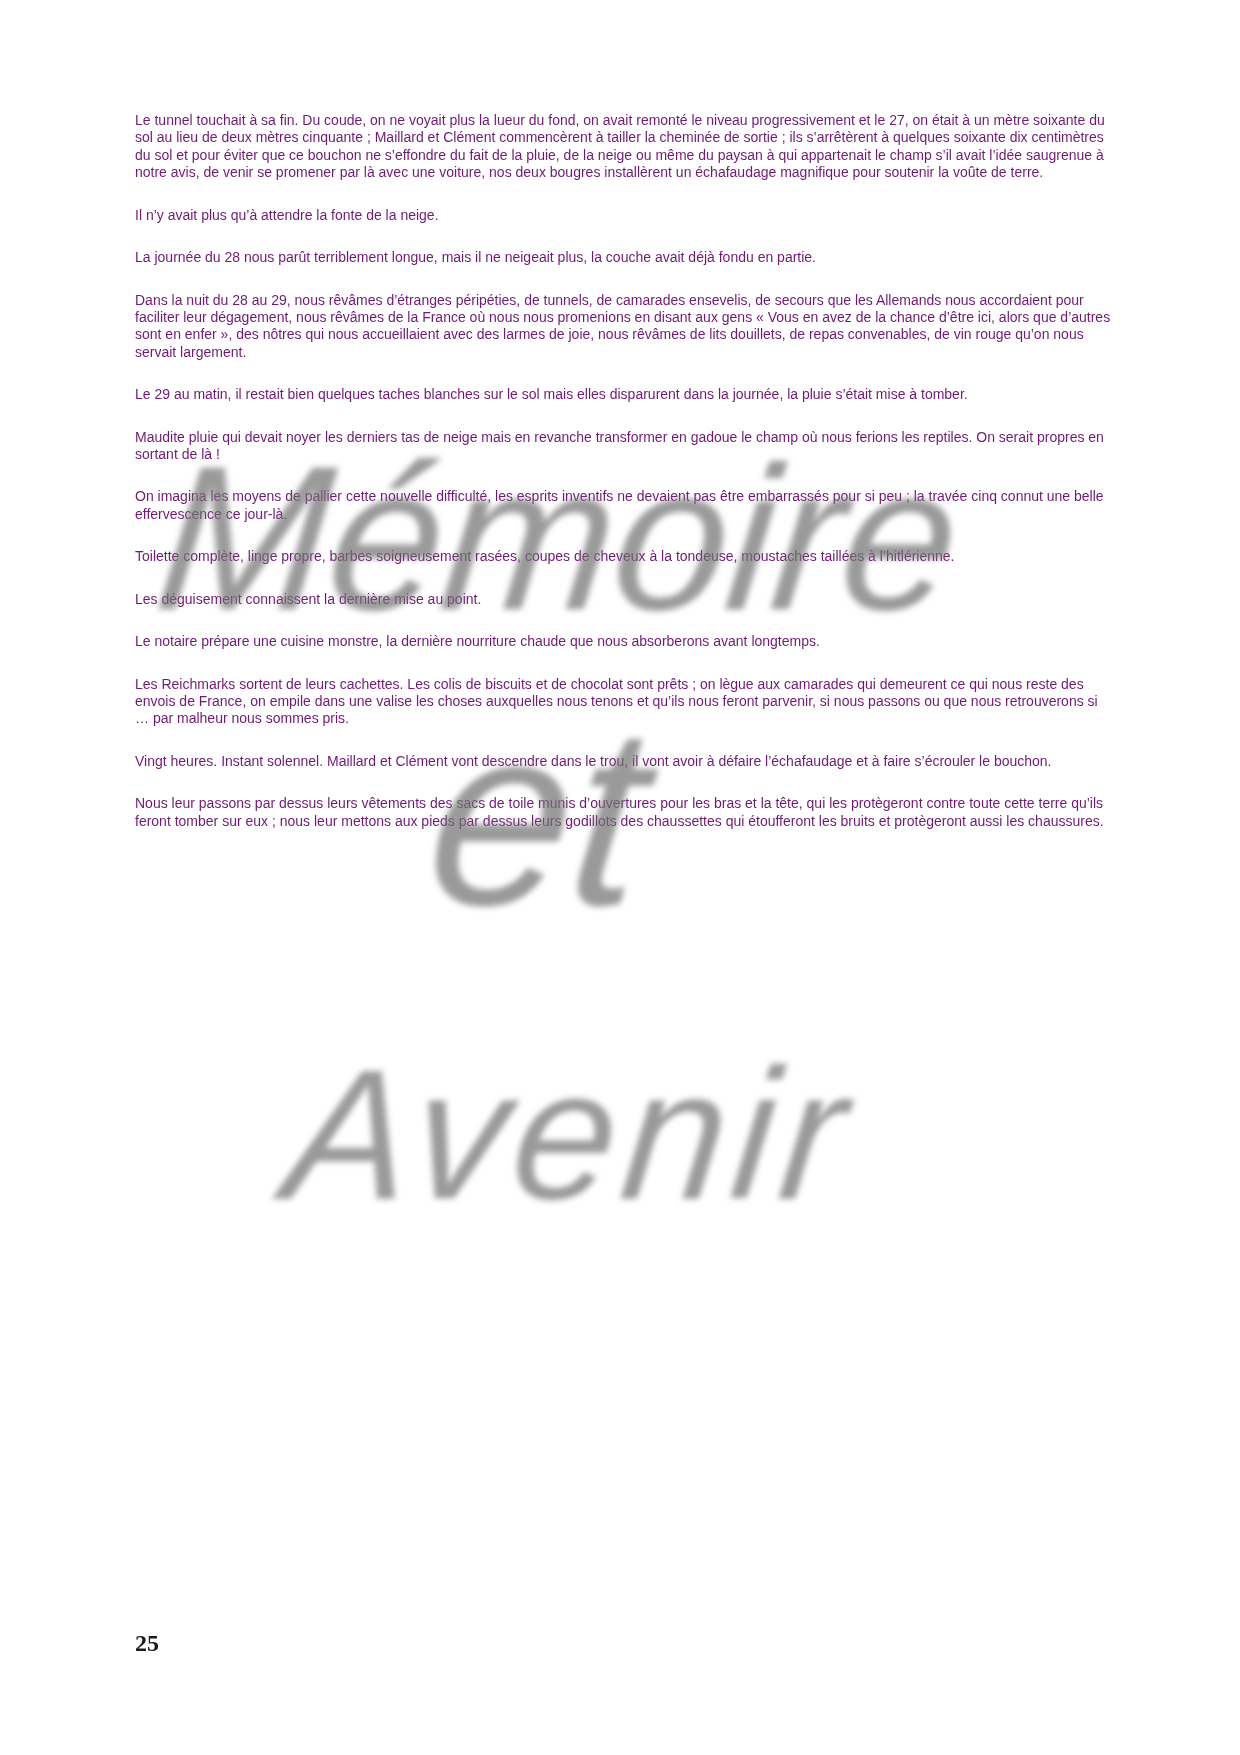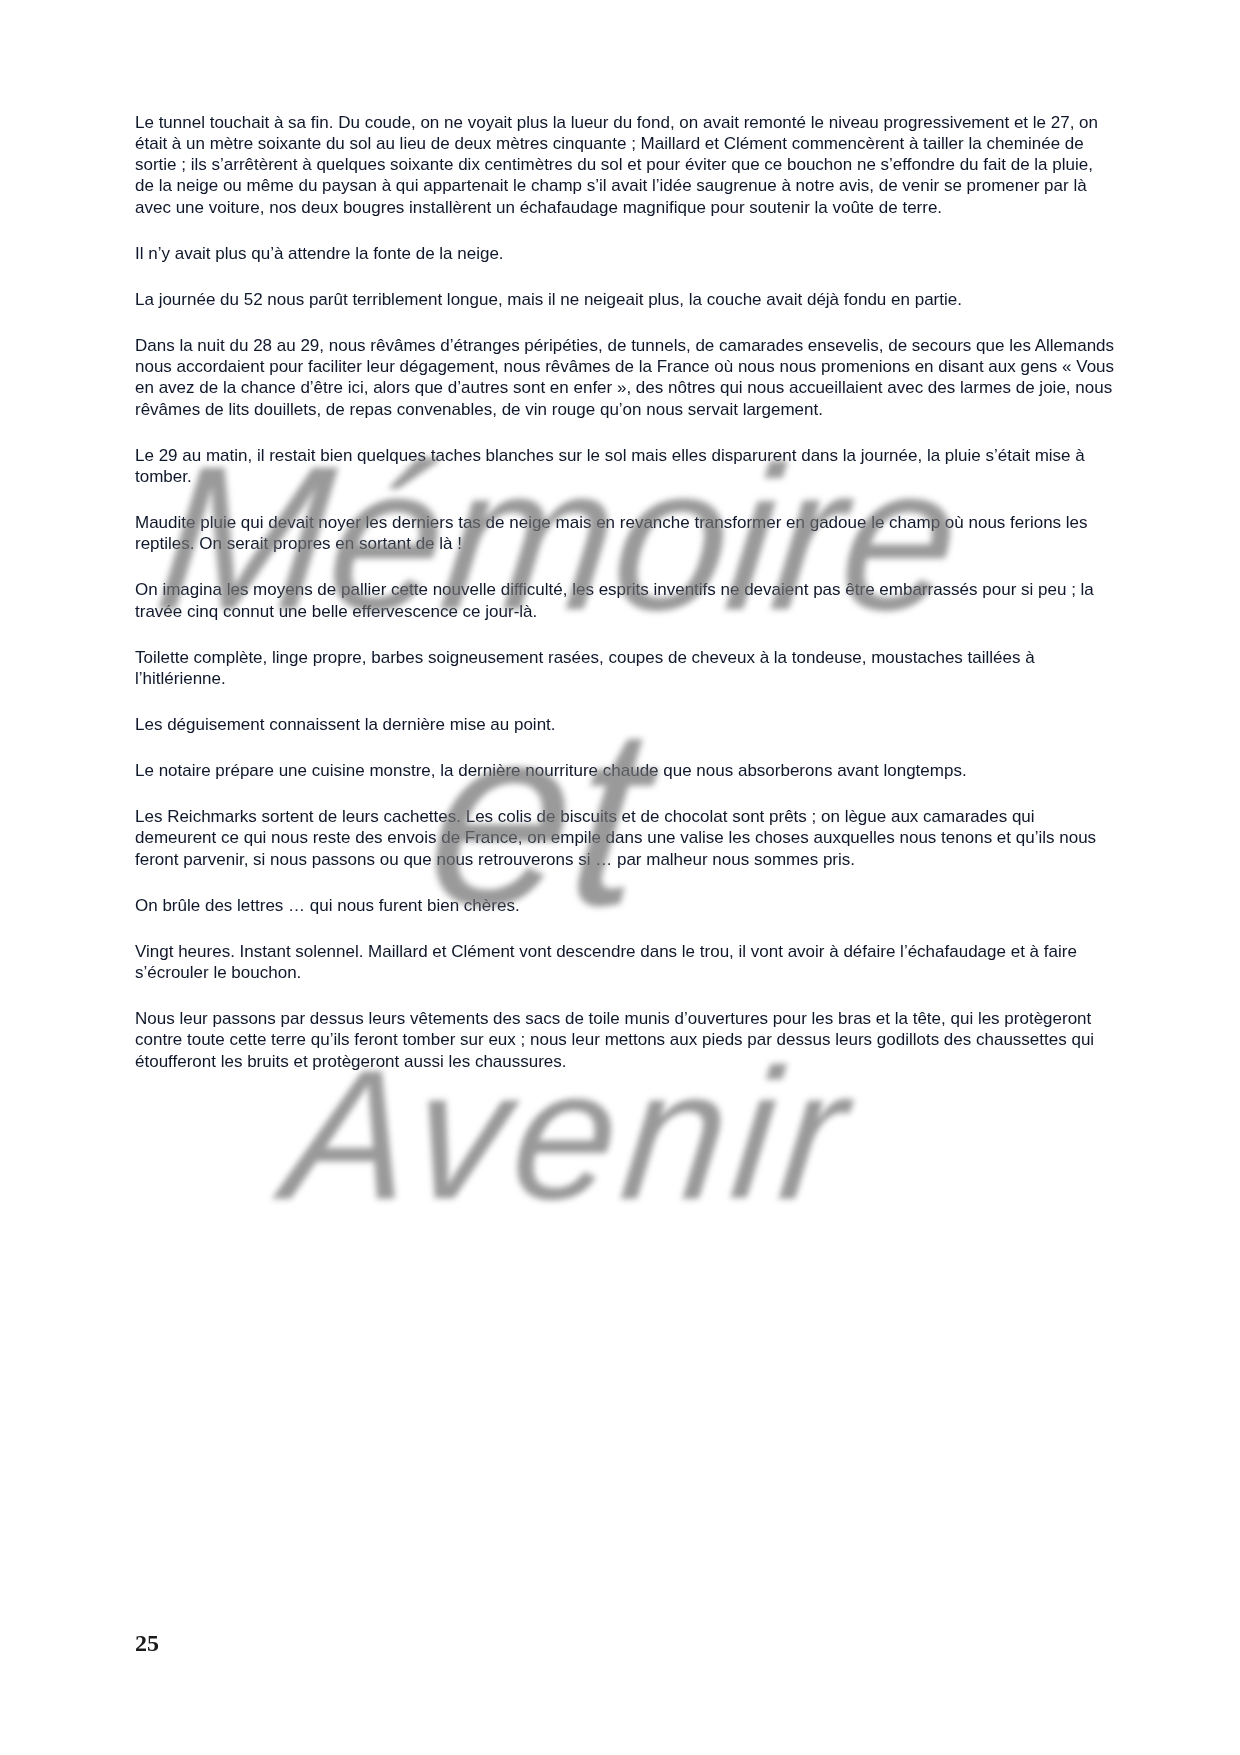--- a/index.html
+++ b/index.html
@@ -13,22 +13,22 @@
     height: 1755px;
     background: #ffffff;
     overflow: hidden;
     font-family: "Liberation Sans", sans-serif;
   }
   .content {
     position: absolute;
     top: 112px;
     left: 135px;
     width: 980px;
-    color: #0f172a;
-    font-size: 17px;
+    color: #701a75;
+    font-size: 14px;
     line-height: 1.245;
     text-align: left;
   }
   .content p {
     margin: 0 0 25px 0;
     white-space: pre-wrap;
   }
   .watermark-word {
     position: absolute;
     font-family: "Liberation Sans", sans-serif;
@@ -69,30 +69,29 @@
   }
 </style>
 </head>
 <body>
 
 <div class="page">
 
   <div class="content">
     <p>Le tunnel touchait à sa fin. Du coude, on ne voyait plus la lueur du fond, on avait remonté le niveau progressivement et le 27, on était à un mètre soixante du sol au lieu de deux mètres cinquante ; Maillard et Clément commencèrent à tailler la cheminée de sortie ; ils s’arrêtèrent à quelques soixante dix centimètres du sol et pour éviter que ce bouchon ne s’effondre du fait de la pluie, de la neige ou même du paysan à qui appartenait le champ s’il avait l’idée saugrenue à notre avis, de venir se promener par là avec une voiture, nos deux bougres installèrent un échafaudage magnifique pour soutenir la voûte de terre.</p>
     <p>Il n’y avait plus qu’à attendre la fonte de la neige.</p>
-    <p>La journée du 52 nous parût terriblement longue, mais il ne neigeait plus, la couche avait déjà fondu en partie.</p>
+    <p>La journée du 28 nous parût terriblement longue, mais il ne neigeait plus, la couche avait déjà fondu en partie.</p>
     <p>Dans la nuit du 28 au 29, nous rêvâmes d’étranges péripéties, de tunnels, de camarades ensevelis, de secours que les Allemands nous accordaient pour faciliter leur dégagement, nous rêvâmes de la France où nous nous promenions en disant aux gens « Vous en avez de la chance d’être ici, alors que d’autres sont en enfer », des nôtres qui nous accueillaient avec des larmes de joie, nous rêvâmes de lits douillets, de repas convenables, de vin rouge qu’on nous servait largement.</p>
     <p>Le 29 au matin, il restait bien quelques taches blanches sur le sol mais elles disparurent dans la journée, la pluie s’était mise à tomber.</p>
     <p>Maudite pluie qui devait noyer les derniers tas de neige mais en revanche transformer en gadoue le champ où nous ferions les reptiles. On serait propres en sortant de là !</p>
     <p>On imagina les moyens de pallier cette nouvelle difficulté, les esprits inventifs ne devaient pas être embarrassés pour si peu ; la travée cinq connut une belle effervescence ce jour-là.</p>
     <p>Toilette complète, linge propre, barbes soigneusement rasées, coupes de cheveux à la tondeuse, moustaches taillées à l’hitlérienne.</p>
     <p>Les déguisement connaissent la dernière mise au point.</p>
     <p>Le notaire prépare une cuisine monstre, la dernière nourriture chaude que nous absorberons avant longtemps.</p>
     <p>Les Reichmarks sortent de leurs cachettes. Les colis de biscuits et de chocolat sont prêts ; on lègue aux camarades qui demeurent ce qui nous reste des envois de France, on empile dans une valise les choses auxquelles nous tenons et qu’ils nous feront parvenir, si nous passons ou que nous retrouverons si … par malheur nous sommes pris.</p>
-    <p>On brûle des lettres … qui nous furent bien chères.</p>
     <p>Vingt heures. Instant solennel. Maillard et Clément vont descendre dans le trou, il vont avoir à défaire l’échafaudage et à faire s’écrouler le bouchon.</p>
     <p>Nous leur passons par dessus leurs vêtements des sacs de toile munis d’ouvertures pour les bras et la tête, qui les protègeront contre toute cette terre qu’ils feront tomber sur eux ; nous leur mettons aux pieds par dessus leurs godillots des chaussettes qui étoufferont les bruits et protègeront aussi les chaussures.</p>
   </div>
 
   <div class="watermark-word wm-memoire">Mémoire</div>
   <div class="watermark-word wm-et">et</div>
   <div class="watermark-word wm-avenir">Avenir</div>
 
   <div class="page-number">25</div>
 

